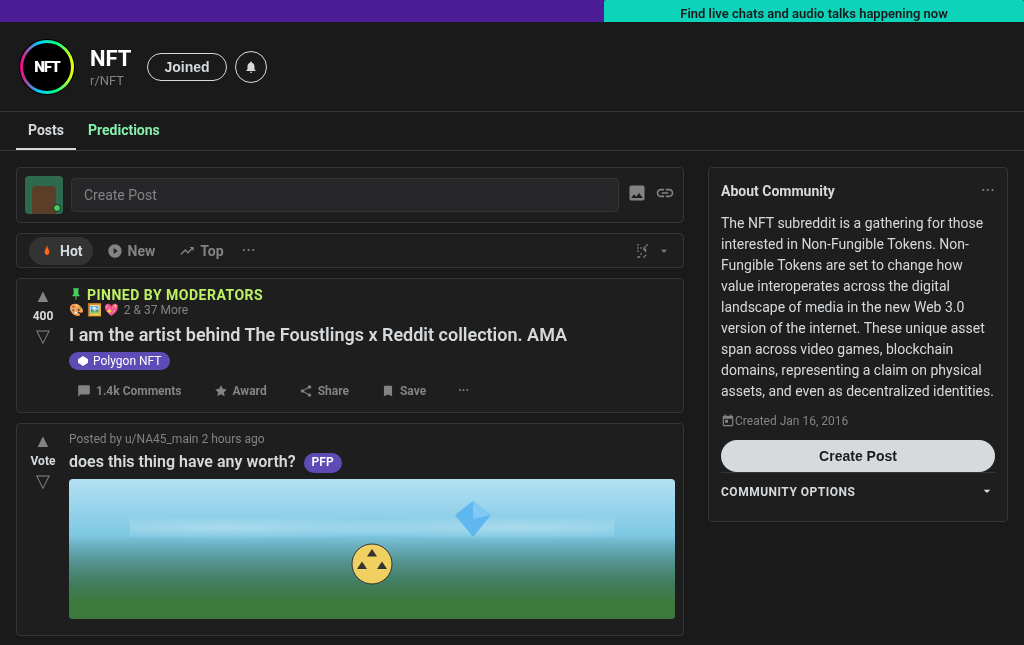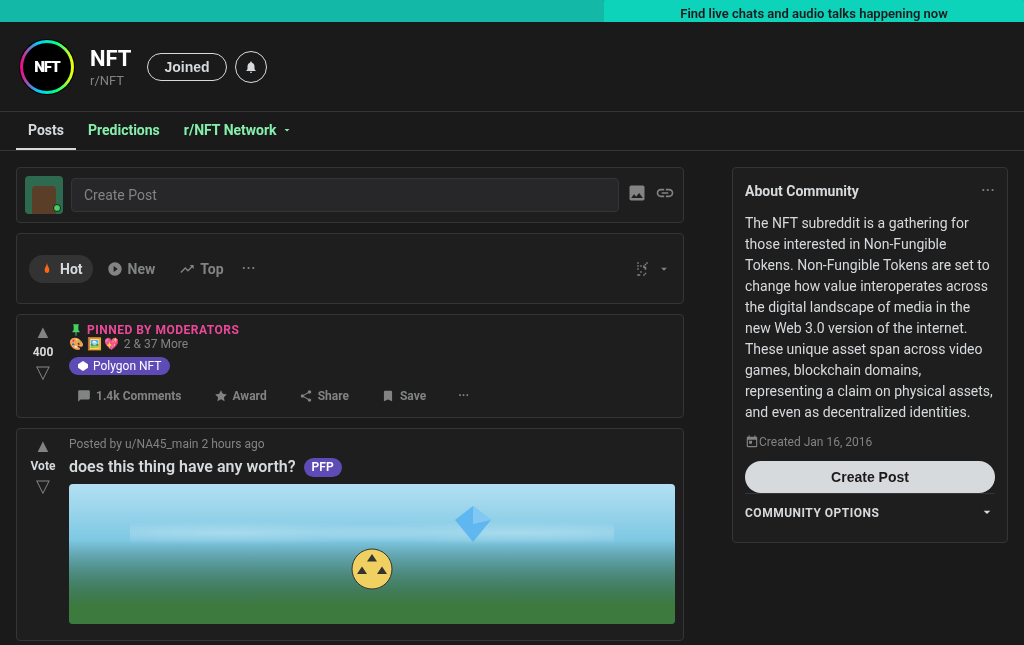--- a/index.html
+++ b/index.html
@@ -216,21 +216,21 @@
       color: #818384;
     }
 
     
     .sort-bar {
       background: #1e1e1f;
       border: 1px solid #343536;
       border-radius: 4px;
       display: flex;
       align-items: center;
-      padding: 18px 12px;
+      padding: 0 12px;
       gap: 4px;
       margin-bottom: 10px;
     }
     .sort-option {
       display: flex;
       align-items: center;
       gap: 5px;
       padding: 6px 10px;
       border-radius: 20px;
       font-size: 14px;
@@ -296,22 +296,22 @@
       margin-bottom: 6px;
       display: flex;
       align-items: center;
       gap: 4px;
       flex-wrap: wrap;
     }
     .pinned-badge {
       display: flex;
       align-items: flex-start;
       gap: 4px;
-      font-size: 12px;
-      color: #ec4899;
+      font-size: 14px;
+      color: #bef264;
       font-weight: 700;
       text-transform: uppercase;
       letter-spacing: 0.5px;
     }
     .post-title {
       font-size: 18px;
       font-weight: 600;
       color: #d7dadc;
       margin-bottom: 6px;
       line-height: 1.3;
@@ -383,21 +383,20 @@
                   radial-gradient(ellipse at 80% 50%, rgba(255,255,255,0.3) 0%, transparent 40%);
     }
 
     
     .sidebar-card {
       background: #1e1e1f;
       border: 1px solid #343536;
       border-radius: 4px;
       padding: 12px;
       margin-bottom: 16px;
-      margin-left: 24px;
     }
     .sidebar-card-header {
       display: flex;
       align-items: center;
       justify-content: space-between;
       margin-bottom: 12px;
     }
     .sidebar-card-title {
       font-size: 14px;
       font-weight: 700;
@@ -476,21 +475,21 @@
 
     .emoji-row {
       display: inline-flex;
       gap: 2px;
       align-items: center;
     }
   </style>
 </head>
 <body>
 
-<div style="position:relative; background:#14b8a6; height:22px;">
+<div style="position:relative; background:#4c1d95; height:22px;">
   <div class="top-banner">
     <span>Find live chats and audio talks happening now</span>
   </div>
 </div>
 
 <div class="subreddit-header">
   <div class="subreddit-logo">
     <div class="nft-logo-inner">NFT</div>
   </div>
   <div class="subreddit-info">
@@ -506,26 +505,20 @@
     </button>
   </div>
 </div>
 
 <div class="subreddit-nav">
   <div class="nav-tab active">
     <span>Posts</span>
   </div>
   <div class="nav-tab">
     <span>Predictions</span>
-  </div>
-  <div class="nav-tab nav-tab-dropdown">
-    <span>r/NFT Network</span>
-    <svg width="12" height="12" viewBox="0 0 24 24" fill="currentColor">
-        <path d="M7 10l5 5 5-5z"></path>
-      </svg>
   </div>
 </div>
 
 <div class="main-layout">
 
   <div class="feed-column">
 
     <div class="create-post-box">
       <div class="avatar-small">
         <div class="avatar-small-figure"></div>
@@ -587,20 +580,21 @@
           <svg width="14" height="14" viewBox="0 0 24 24" fill="#46d160">
               <path d="M16 12V4h1V2H7v2h1v8l-2 2v2h5.2v6h1.6v-6H18v-2z"></path>
             </svg>
           <span>PINNED BY MODERATORS</span>
         </div>
         <div class="post-meta">
           <span class="emoji-row">🎨 🖼️ 💖</span>
 
           <span style="font-size:12px; color:#818384;">2 &amp; 37 More</span>
         </div>
+        <div class="post-title">I am the artist behind The Foustlings x Reddit collection. AMA</div>
         <div class="flair">
           <svg width="12" height="12" viewBox="0 0 24 24" fill="white">
               <polygon points="12,2 22,8.5 22,15.5 12,22 2,15.5 2,8.5"></polygon>
             </svg>
           <span>Polygon NFT</span>
         </div>
         <div class="post-actions">
           <div class="action-btn">
             <svg width="14" height="14" viewBox="0 0 24 24" fill="currentColor">
                 <path d="M20 2H4c-1.1 0-2 .9-2 2v18l4-4h14c1.1 0 2-.9 2-2V4c0-1.1-.9-2-2-2z"></path>

